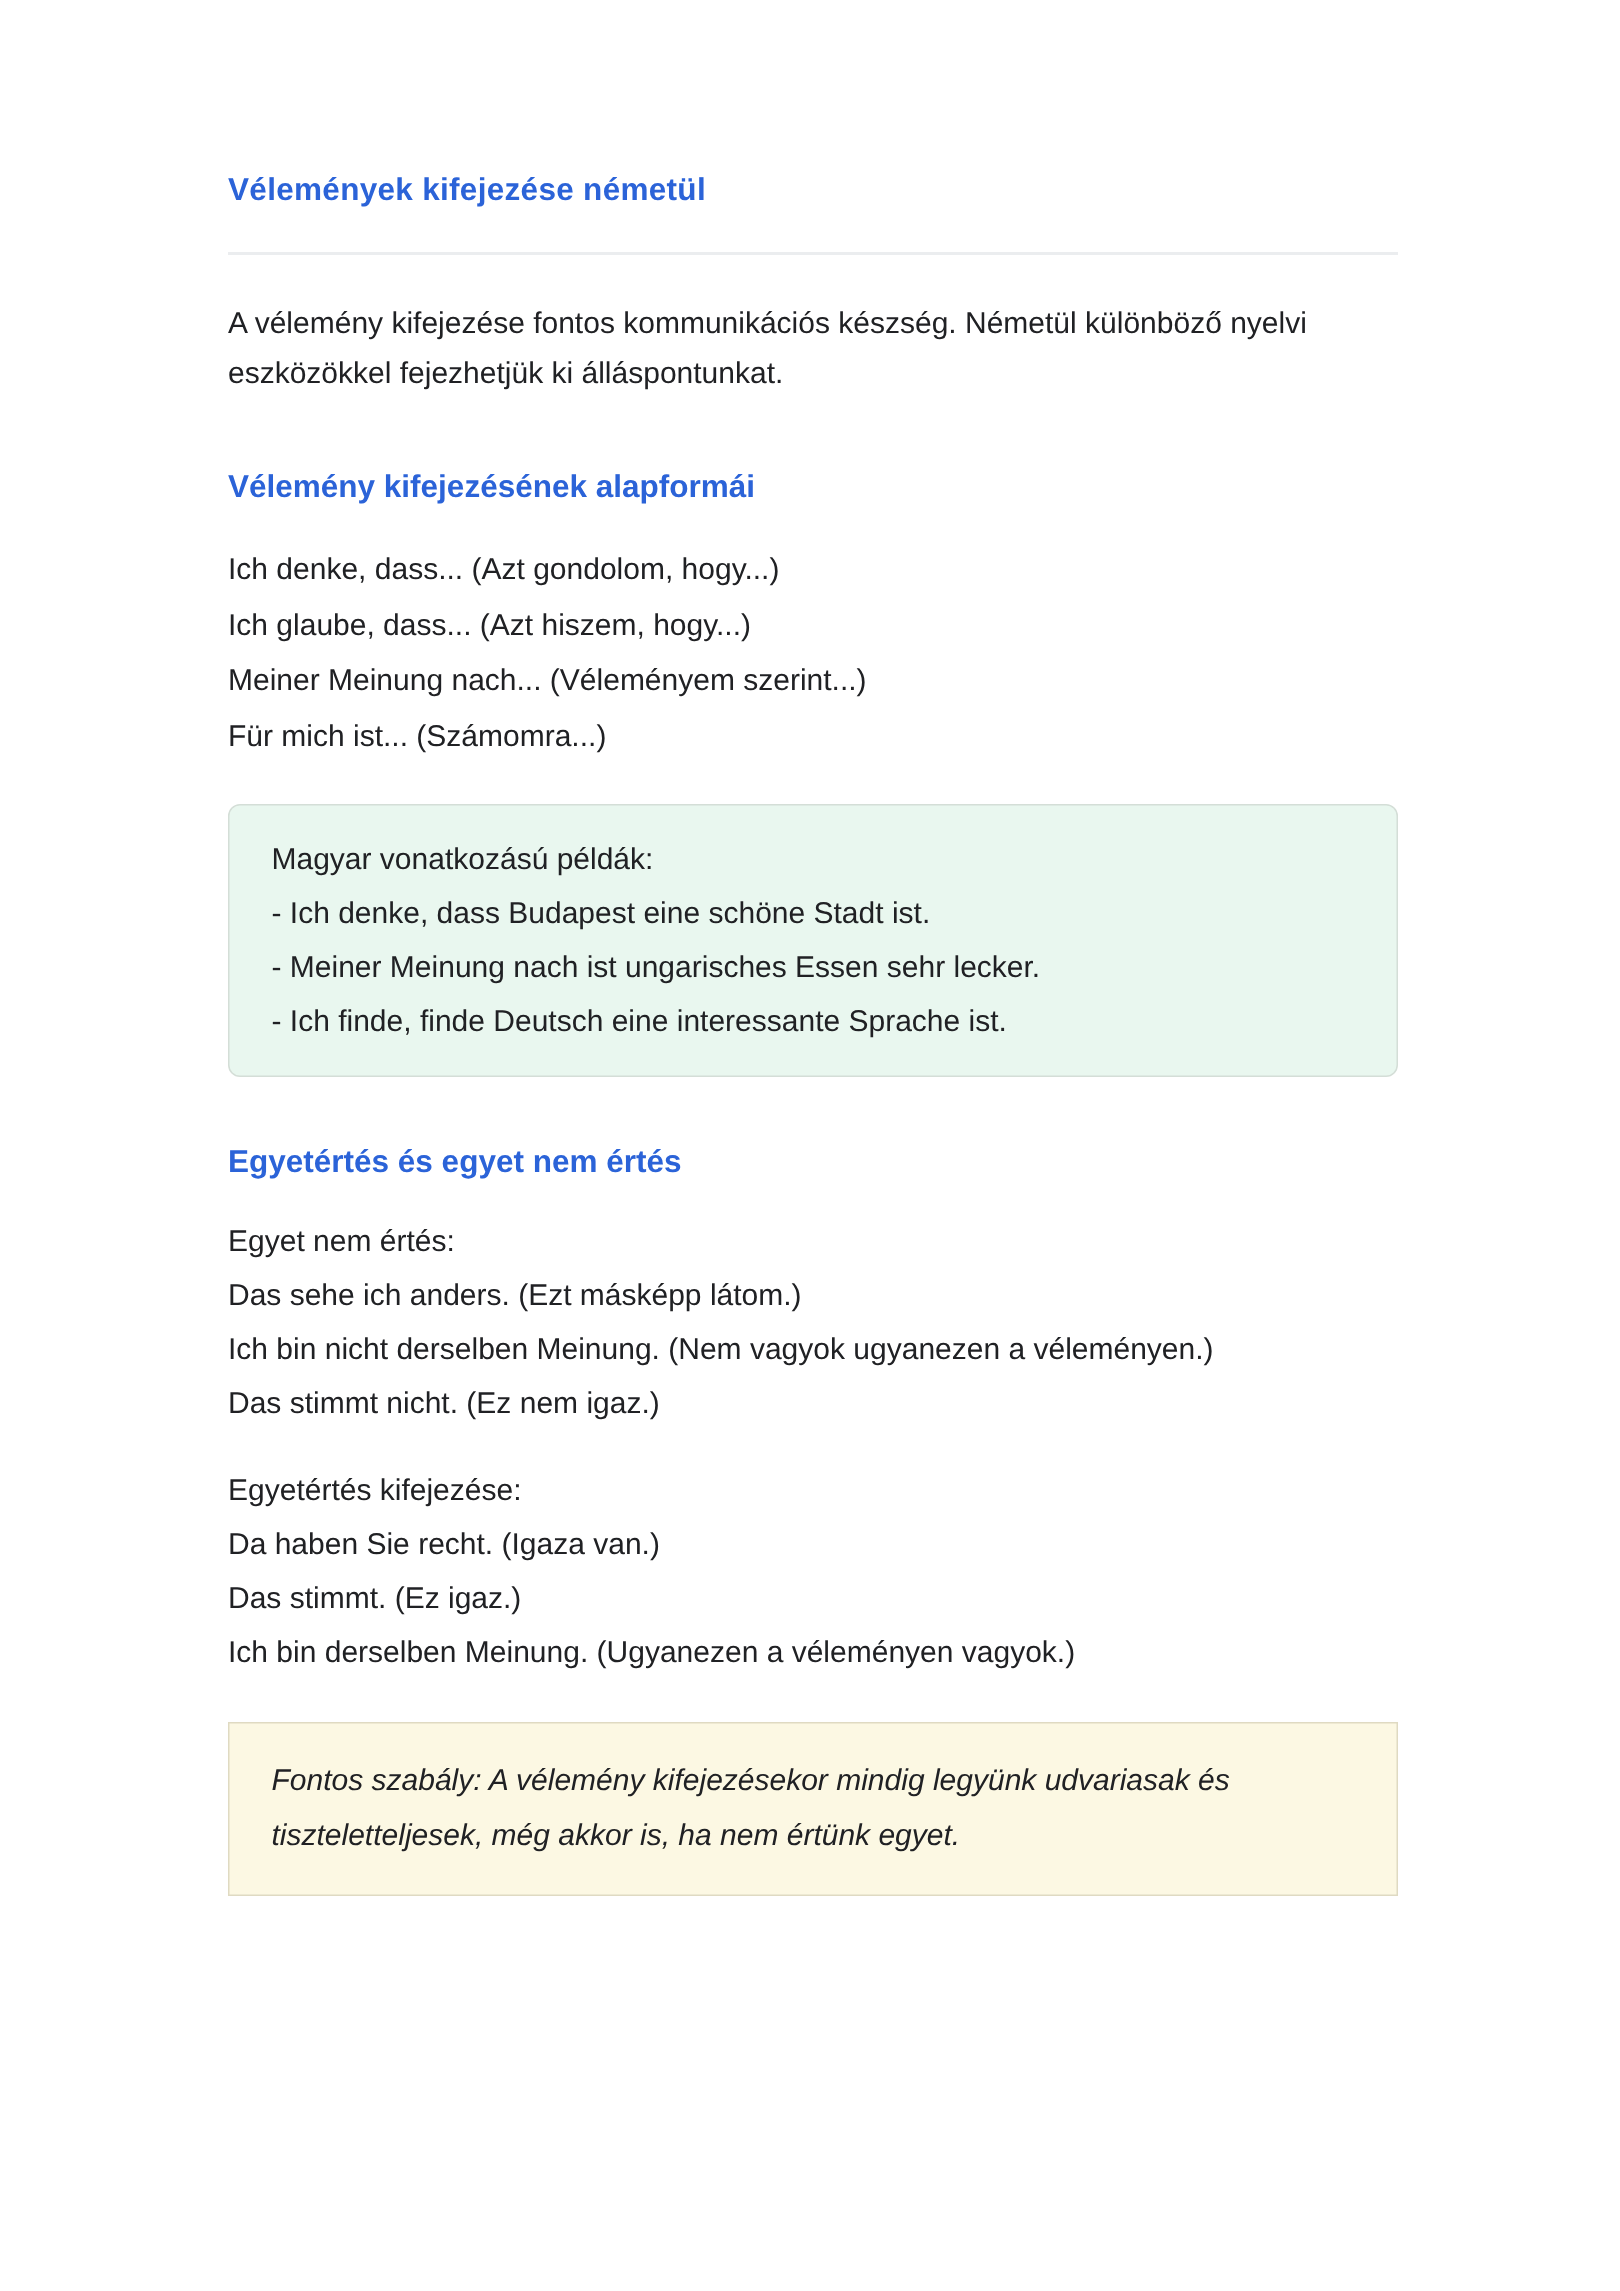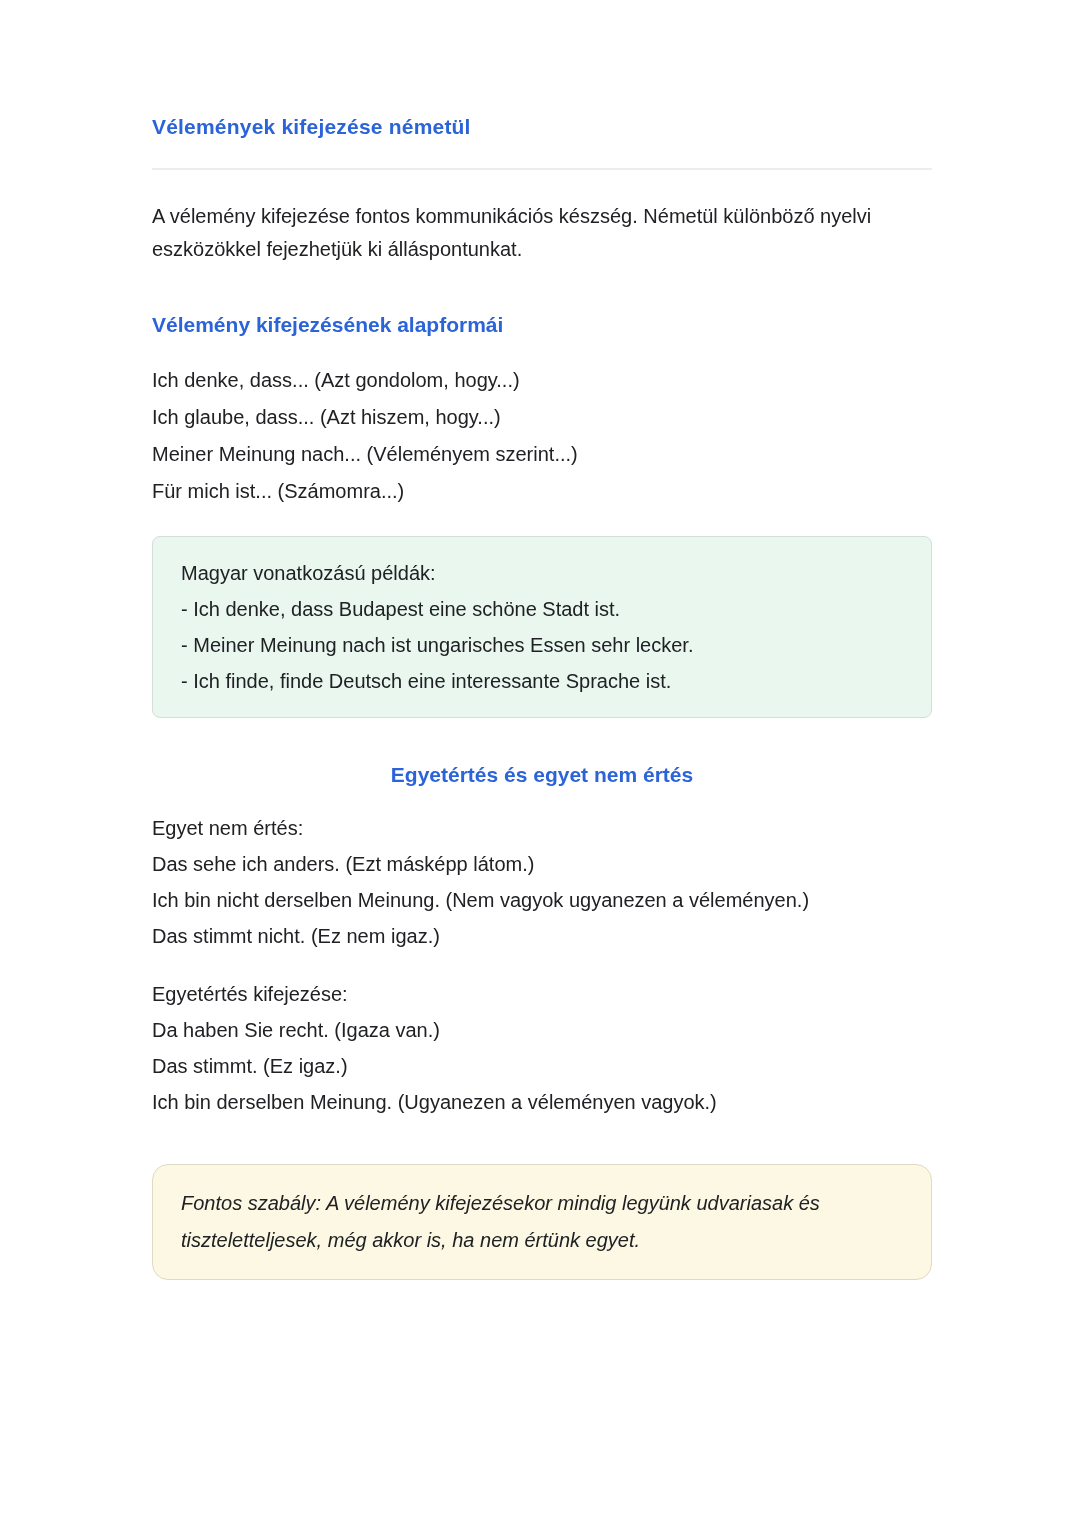--- a/index.html
+++ b/index.html
@@ -44,21 +44,21 @@
     font-size:20px;
     line-height:33px;
   }
   h2.sub{
     font-size:21px;
     line-height:26px;
     font-weight:700;
     color:var(--heading-blue);
   }
   .sub-basics{margin-top:46px;}
-  .sub-agree{margin-top:44px;text-align:center;}
+  .sub-agree{margin-top:44px;}
   .phrase-list{
     margin-top:24px;
     font-size:20px;
     line-height:37px;
   }
   .green-box{
     margin-top:26px;
     background:var(--green-box-bg);
     border:1px solid var(--green-box-border);
     border-radius:8px;
@@ -66,24 +66,24 @@
     font-size:20px;
     line-height:36px;
   }
   .phrase-group{
     font-size:20px;
     line-height:36px;
   }
   .group-agree{margin-top:22px;}
   .group-disagree{margin-top:22px;}
   .yellow-box{
-    margin-top:44px;
+    margin-top:28px;
     background:var(--yellow-box-bg);
     border:1px solid var(--yellow-box-border);
-    border-radius:16px;
+    border-radius:0;
     padding:20px 28px;
     font-size:20px;
     line-height:37px;
     font-style:italic;
   }
 </style>
 </head>
 <body>
 
 <div class="page">

